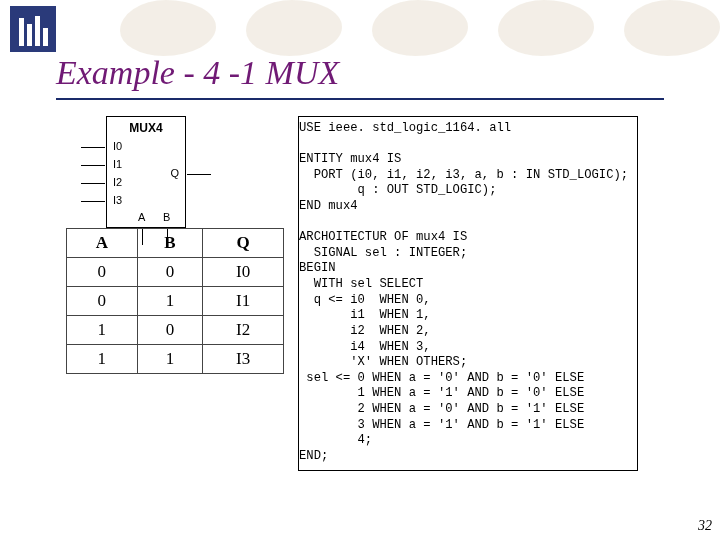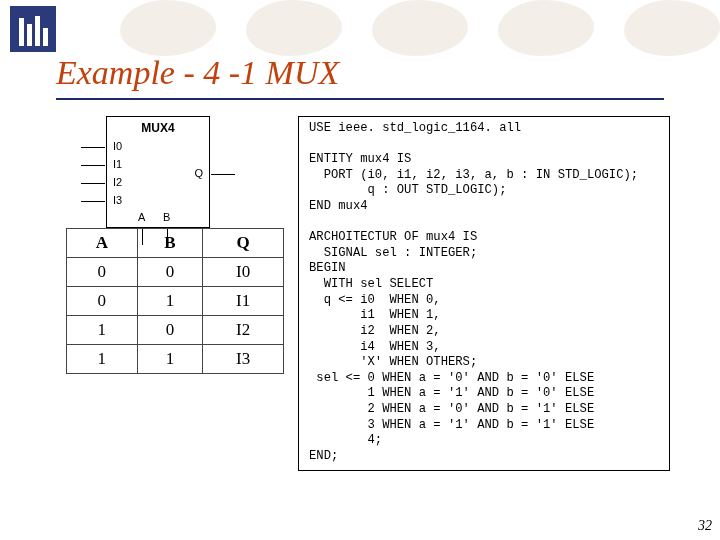--- a/index.html
+++ b/index.html
@@ -41,36 +41,36 @@
   }
   .logo span:nth-child(1){height:28px}
   .logo span:nth-child(2){height:22px}
   .logo span:nth-child(3){height:30px}
   .logo span:nth-child(4){height:18px}
   .title {
     position: absolute;
     top: 54px; left: 56px;
     font-style: italic;
     font-size: 34px;
-    color: #c2410c;
+    color: #701a75;
   }
   .title-underline {
     position: absolute;
     top: 98px; left: 56px;
     width: 608px; height: 2px;
     background: #1a2b6a;
   }
   .left-col {
     position: absolute;
     top: 116px; left: 66px;
     width: 220px;
   }
   .mux-box {
     border: 1px solid #000;
-    width: 104px; height: 112px;
+    width: 80px; height: 112px;
     margin-left: 40px;
     position: relative;
     font-family: Arial, sans-serif;
     font-size: 11px;
   }
   .mux-title { position:absolute; top:4px; left:0; width:100%; text-align:center; font-weight:bold; font-size:12px; }
   .pin-left { position:absolute; left:-26px; width:24px; border-top:1px solid #000; }
   .pin-label-l { position:absolute; left:6px; }
   .pin-right { position:absolute; right:-26px; width:24px; border-top:1px solid #000; }
   .pin-q { position:absolute; right:6px; }
@@ -88,23 +88,23 @@
     font-size: 17px;
   }
   table.truth th, table.truth td {
     border: 1px solid #444;
     padding: 4px 0;
     text-align: center;
   }
   .code-box {
     position: absolute;
     top: 116px; left: 298px;
-    width: 372px;
+    width: 340px;
     border: 1px solid #000;
-    padding: 4px 10px 6px;
+    padding: 4px 0 6px;
     font-family: "Courier New", monospace;
     font-size: 12.2px;
     line-height: 1.28;
     white-space: pre;
   }
   .page-num {
     position: absolute;
     bottom: 6px; right: 8px;
     font-size: 14px;
     font-style: italic;

